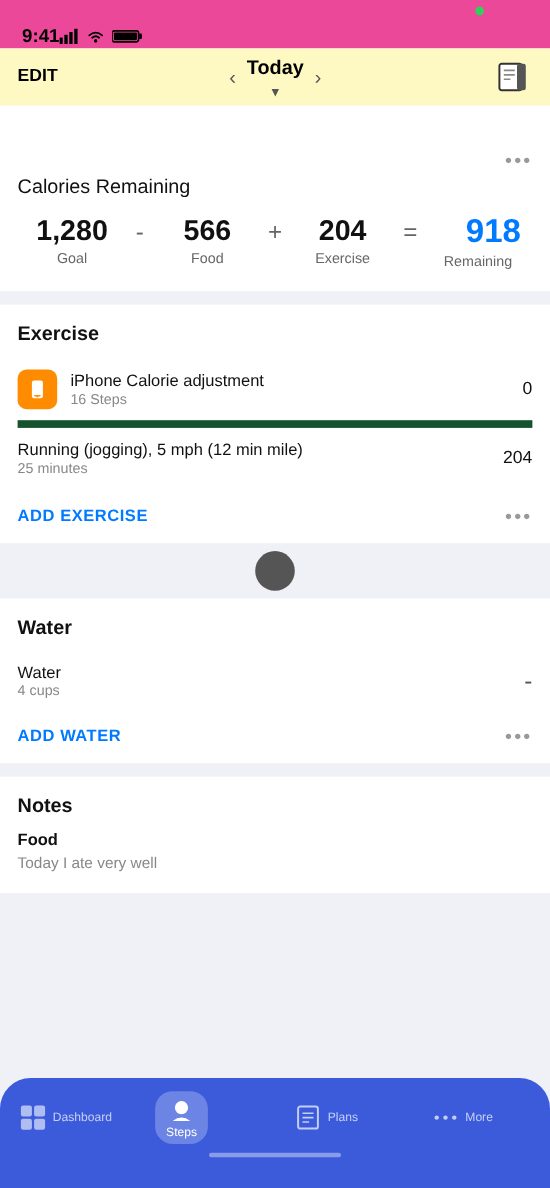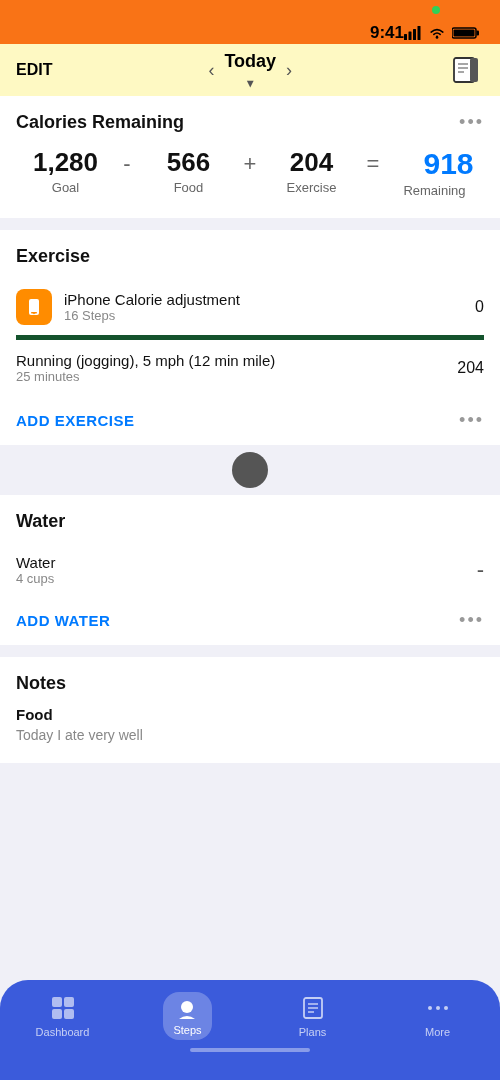--- a/index.html
+++ b/index.html
@@ -8,23 +8,23 @@
       font-family: -apple-system, BlinkMacSystemFont, 'Segoe UI', sans-serif;
       background: #f0f0f7;
       width: 500px;
       min-height: 1080px;
       position: relative;
       overflow-x: hidden;
     }
 
     
     .status-bar {
-      background: #f97316;
-      display: flex;
-      justify-content: flex-end;
+      background: #ec4899;
+      display: flex;
+      justify-content: flex-start;
       align-items: center;
       padding: 28px 20px 6px 20px;
       height: 44px;
     }
     .status-time {
       font-size: 17px;
       font-weight: 600;
       color: #000;
     }
     .status-icons {
@@ -98,22 +98,23 @@
       padding: 16px 16px 20px;
     }
     .calories-header {
       display: flex;
       justify-content: space-between;
       align-items: center;
       margin-bottom: 14px;
     }
     .calories-title {
       font-size: 18px;
-      font-weight: 700;
+      font-weight: 400;
       color: #111;
+      margin-top: 47px;
     }
     .three-dots {
       color: #999;
       font-size: 18px;
       letter-spacing: 2px;
     }
     .calories-row {
       display: flex;
       align-items: flex-start;
       justify-content: space-between;
@@ -158,21 +159,21 @@
       font-size: 18px;
       font-weight: 700;
       color: #111;
       margin-bottom: 12px;
     }
     .exercise-item {
       display: flex;
       justify-content: space-between;
       align-items: center;
       padding: 10px 0;
-      border-bottom: 5px solid #14532d;
+      border-bottom: 7px solid #14532d;
     }
     .exercise-item-left {
       display: flex;
       align-items: center;
       gap: 12px;
     }
     .phone-icon-box {
       width: 36px;
       height: 36px;
       background: #FF8C00;
@@ -272,25 +273,26 @@
       border-radius: 28px 28px 0 0;
       padding: 12px 0 28px;
     }
     .bottom-nav-items {
       display: flex;
       justify-content: space-around;
       align-items: center;
     }
     .nav-item {
       display: flex;
-      flex-direction: column;
+      flex-direction: row;
       align-items: center;
       gap: 4px;
       cursor: pointer;
       flex: 1;
+      margin-left: 16px;
     }
     .nav-item-icon {
       width: 28px;
       height: 28px;
       display: flex;
       align-items: center;
       justify-content: center;
       color: rgba(255,255,255,0.7);
     }
     .nav-item-icon.active {

